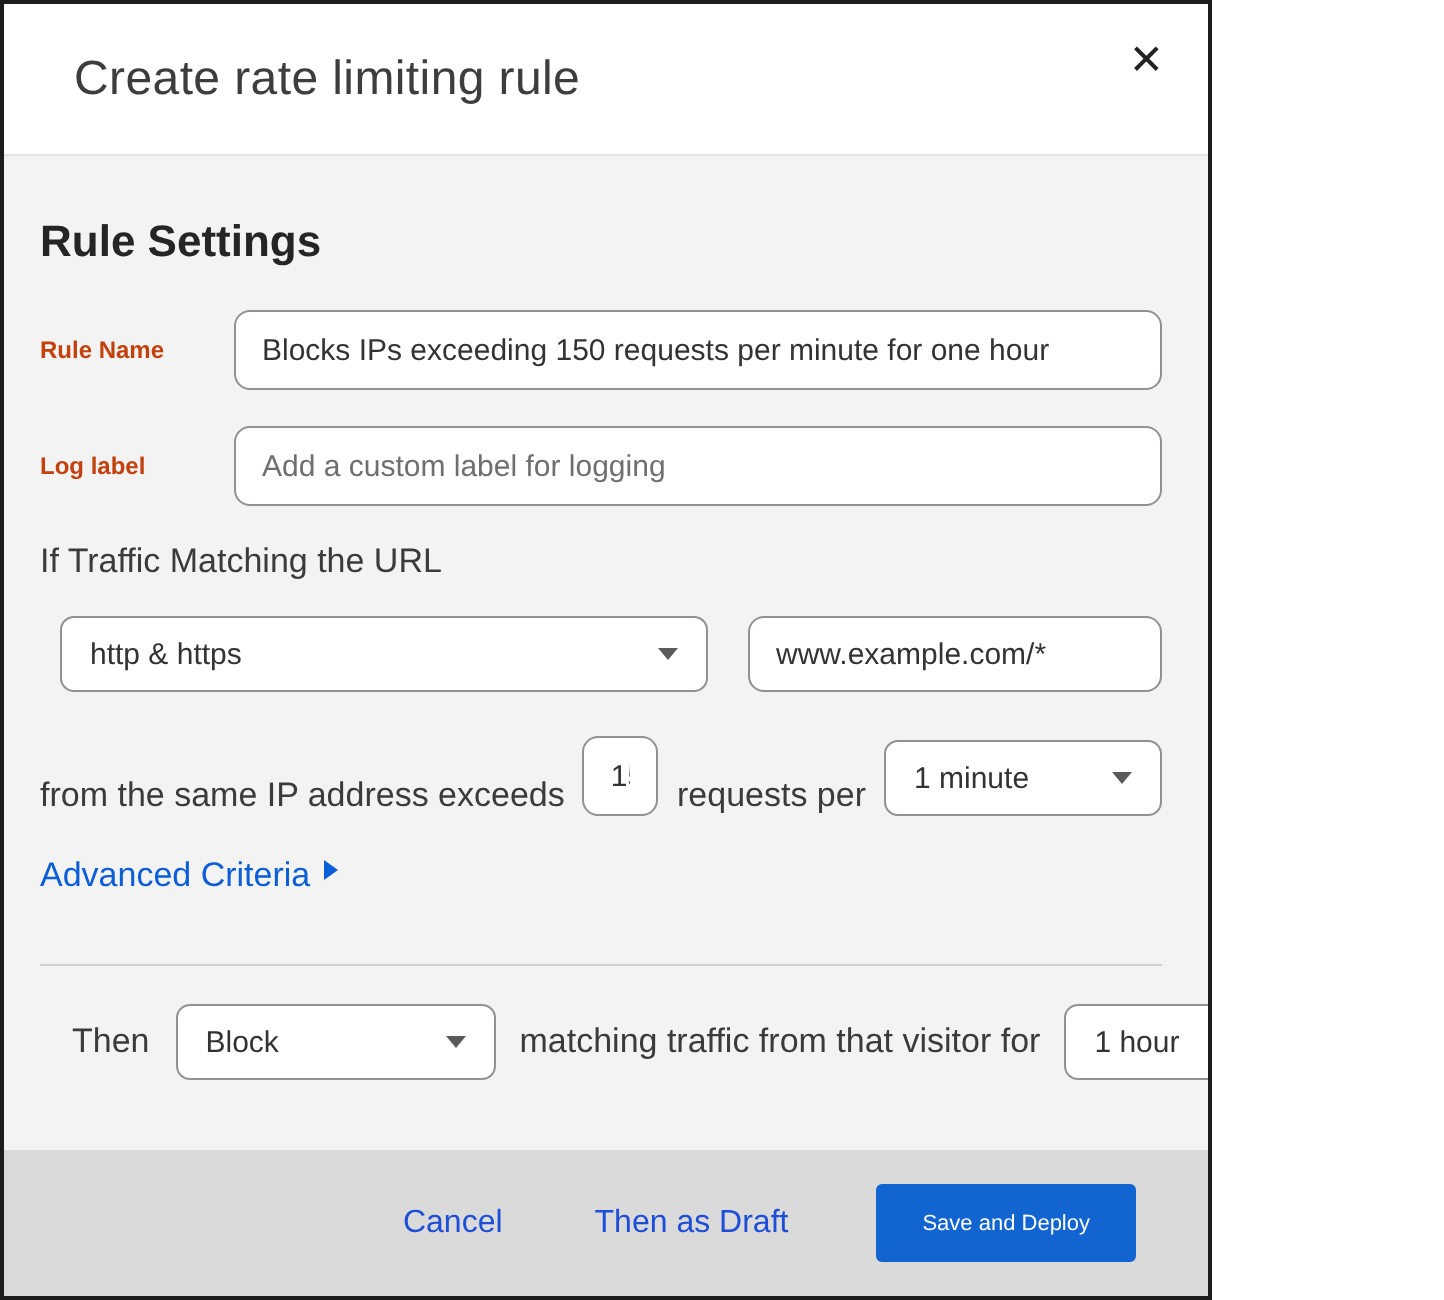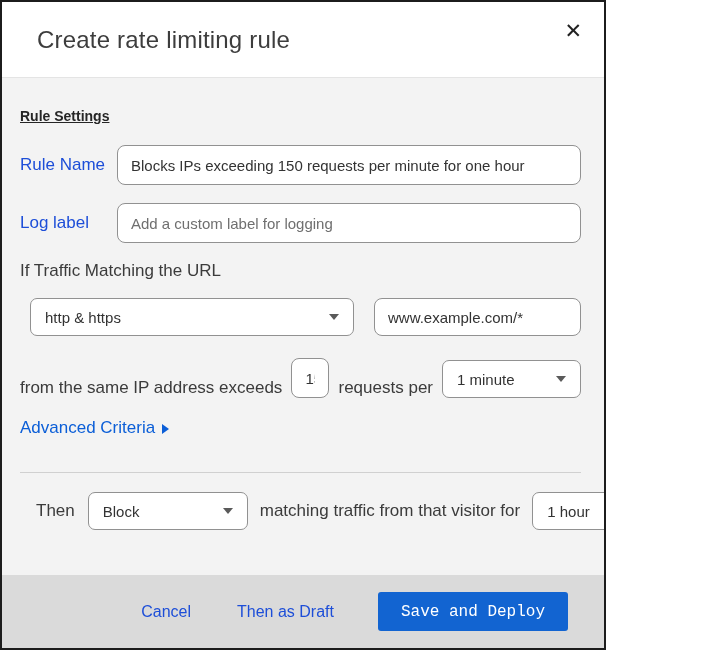--- a/index.html
+++ b/index.html
@@ -36,25 +36,25 @@
     font-size: 21px; font-weight: 300; color: #222222;
     line-height: 1; padding: 4px;
     font-family: "Liberation Sans", sans-serif;
   }
 
   .body {
     flex: 1 1 auto;
     background: #f3f3f3;
     padding: 30px 23px 0 18px;
   }
-  .section-heading { font-size: 14px; font-weight: 700; color: #252525; margin-bottom: 21px; text-decoration: underline; }
+  .section-heading { font-size: 22px; font-weight: 700; color: #252525; margin-bottom: 21px; }
 
   .row { display: flex; align-items: center; }
   .field-row { margin-bottom: 18px; }
-  .field-label { width: 97px; flex: 0 0 97px; font-size: 17px; color: #1d4ed8; }
+  .field-label { width: 97px; flex: 0 0 97px; font-size: 12px; color: #c2410c; font-weight: bold; }
 
   input.text-input {
     flex: 1 1 auto; height: 40px;
     border: 1px solid #919191; border-radius: 8px;
     background: #ffffff; padding: 0 13px;
     font-size: 15px; color: #333333;
     font-family: "Liberation Sans", sans-serif;
     outline: none; min-width: 0;
   }
   input.text-input::placeholder { color: #6f6f6f; opacity: 1; }
@@ -82,21 +82,21 @@
 
   .threshold-row { margin-bottom: 16px; align-items: flex-end; }
   .inline-text { font-size: 17px; color: #3b3b3b; white-space: nowrap; }
   .requests-input {
     width: 139px; flex: 0 0 139px; height: 40px;
     margin: 0 10px 0 9px;
   }
   .period-select { width: 139px; flex: 0 0 139px; margin-left: 9px; }
 
   .advanced-link {
-    display: inline-flex; align-items: center; gap: 7px;
+    display: inline-flex; align-items: flex-start; gap: 7px;
     background: none; border: none; cursor: pointer;
     font-size: 17px; color: #0b5ed7;
     font-family: "Liberation Sans", sans-serif;
     margin-top: 4px; padding: 0;
   }
   .triangle-right {
     width: 0; height: 0;
     border-top: 5.5px solid transparent;
     border-bottom: 5.5px solid transparent;
     border-left: 7px solid #0b5ed7;
@@ -120,22 +120,22 @@
   .text-btn {
     background: none; border: none; cursor: pointer;
     font-size: 16px; color: #1d4ed8;
     font-family: "Liberation Sans", sans-serif;
     padding: 6px 2px;
   }
   .primary-btn {
     background: #1264d1; color: #ffffff;
     border: none; border-radius: 3px; cursor: pointer;
     height: 39px; padding: 0 23px;
-    font-size: 16px;
-    font-family: Liberation Mono, monospace;
+    font-size: 11px;
+    font-family: Liberation Sans, sans-serif;
   }
 </style>
 </head>
 <body>
 
 <div class="frame">
 
   <div class="peek-red"></div>
   <div class="peek-notch"></div>
   <div class="peek-navy"></div>

